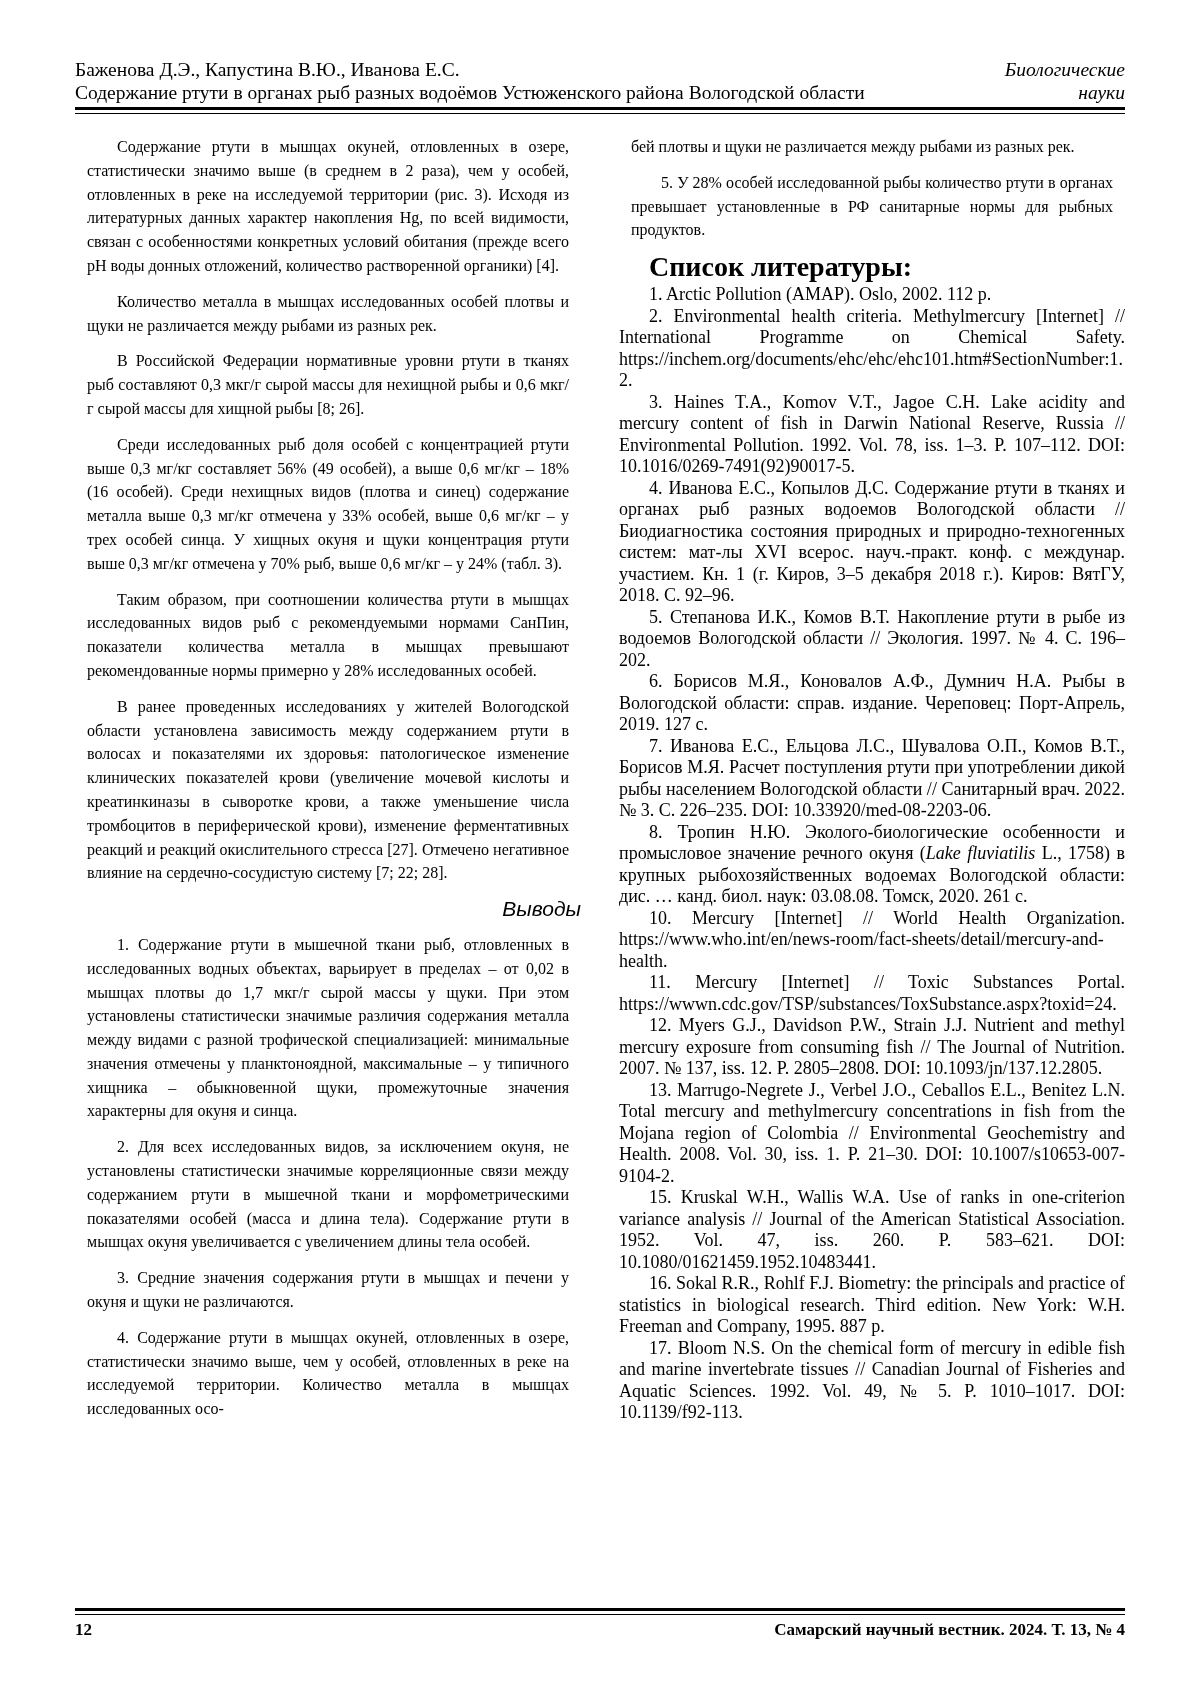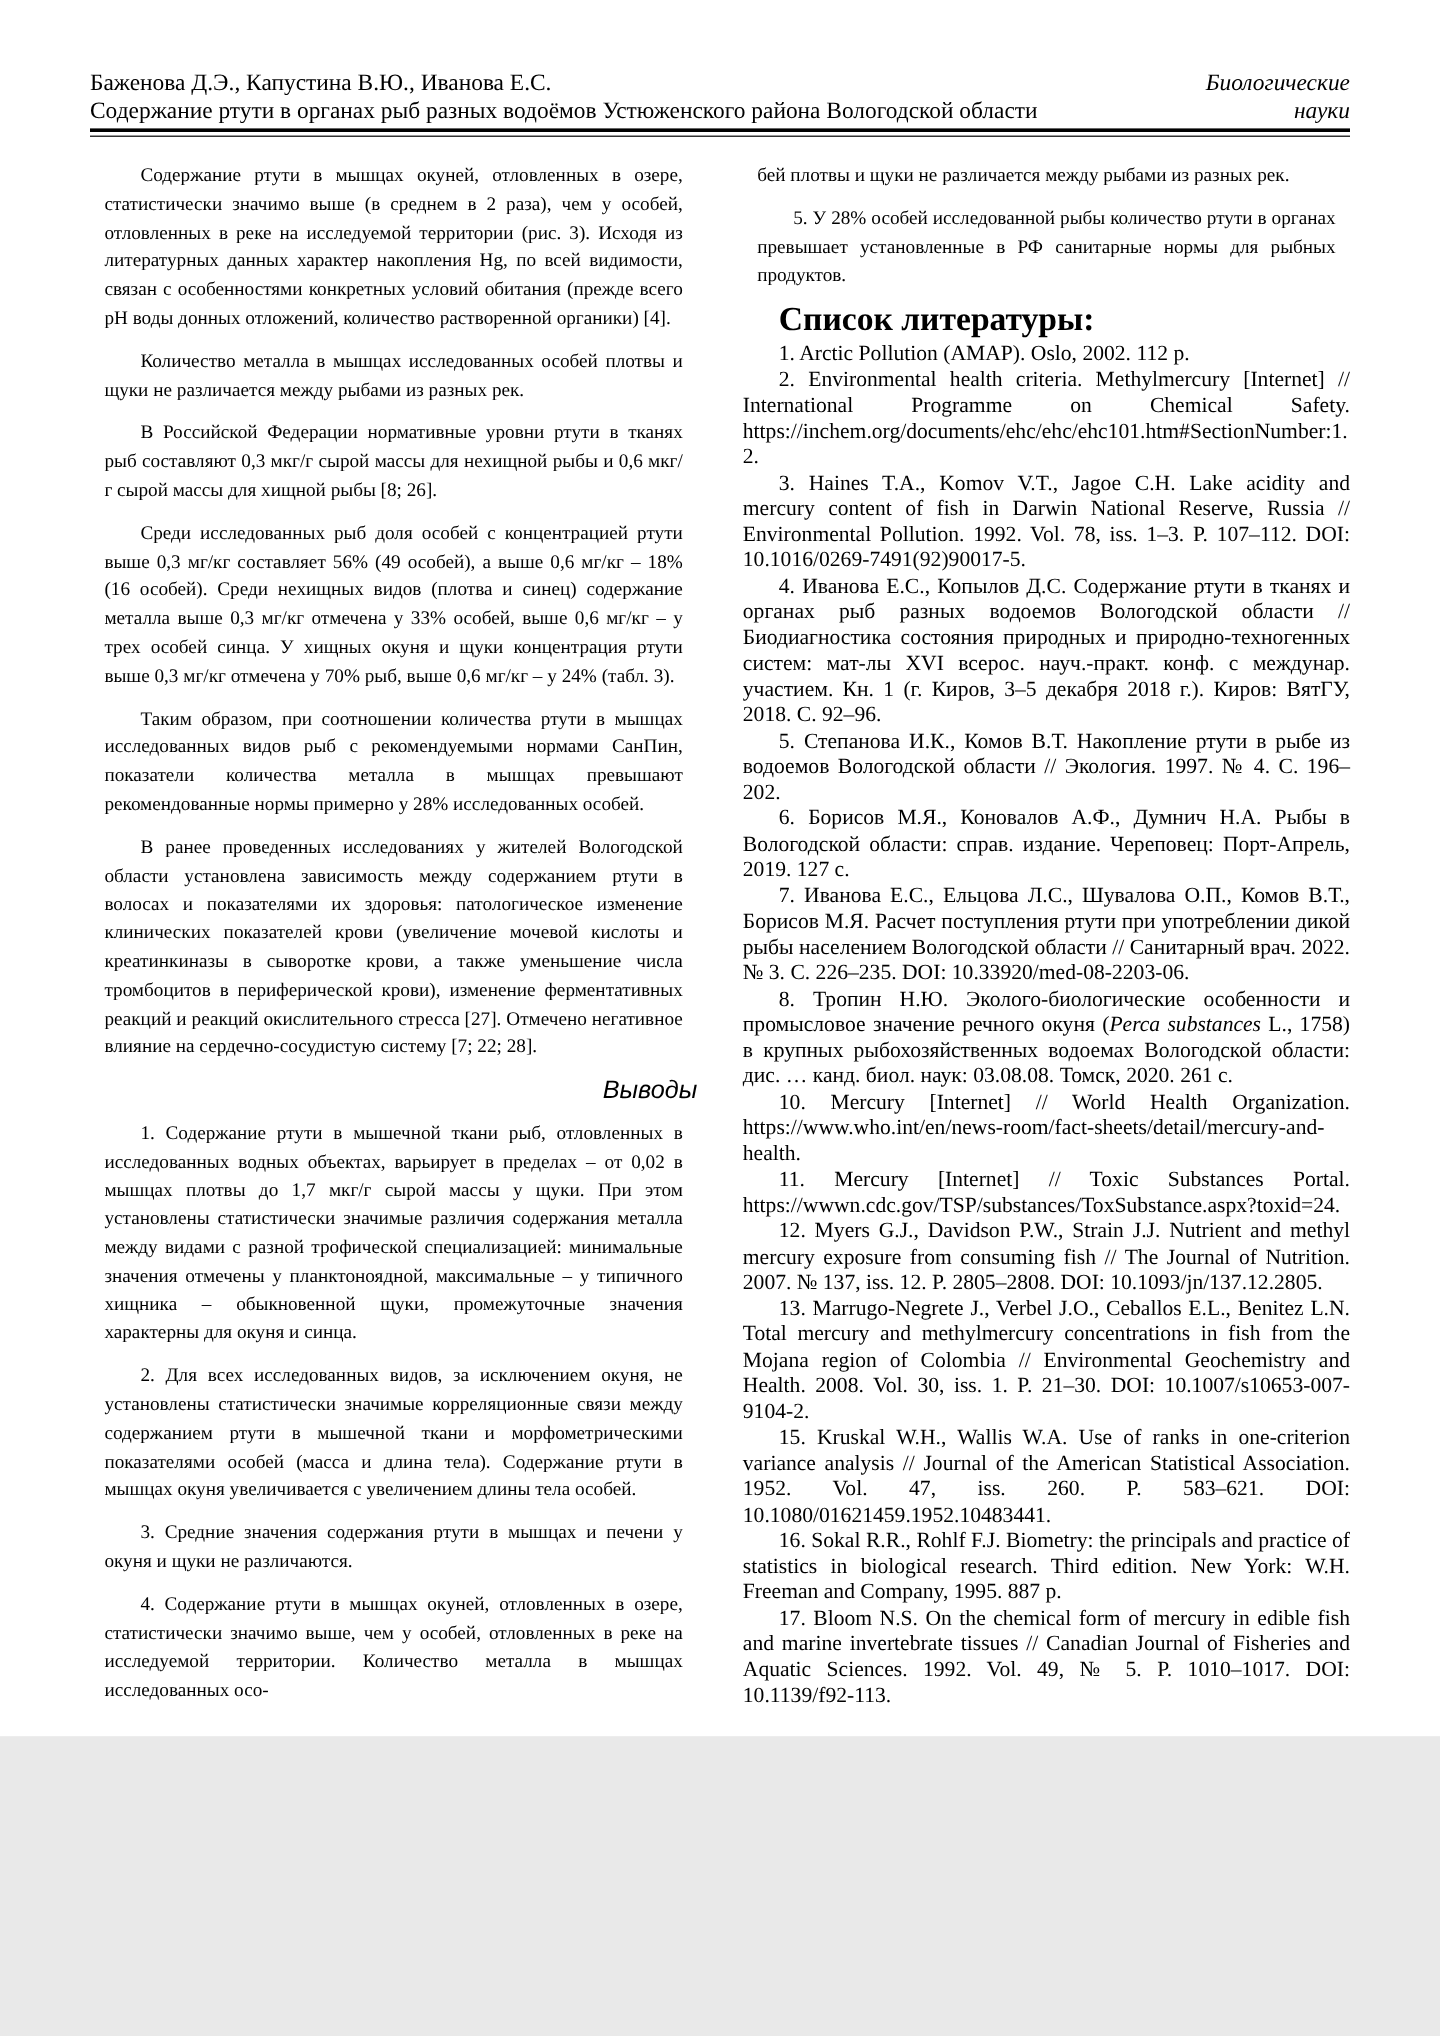--- a/index.html
+++ b/index.html
@@ -1,18 +1,18 @@
 <!DOCTYPE html>
 <html lang="ru"><head>
 <meta charset="utf-8">
 <style>
   html,body{margin:0;padding:0;background:#e9e9e9;}
   .page{
     position:relative;
-    width:1200px;height:1447px;
+    width:1200px;height:1697px;
     margin:0 auto;
     background:#ffffff;
     color:#000;
     font-family:"Liberation Serif","DejaVu Serif",serif;
     overflow:hidden;
   }
   .content{position:absolute;left:75px;top:58px;width:1050px;}
   .running-head{font-size:19.5px;line-height:23px;}
   .rh-row{display:flex;justify-content:space-between;}
   .rh-right{font-style:italic;text-align:right;white-space:nowrap;}
@@ -34,21 +34,21 @@
   .refs-heading{
     font-weight:bold;font-size:28px;line-height:26px;
     text-indent:30px;margin:12px 0 4px 0;
   }
   .ref-p{
     font-size:18px;line-height:21.5px;
     text-align:justify;text-indent:30px;
     margin:0;overflow-wrap:break-word;
   }
   .footer{position:absolute;left:75px;top:1605px;width:1050px;}
-  .footer-row{display:flex;justify-content:space-between;font-size:26px;line-height:24px;margin-top:3px;}
+  .footer-row{display:flex;justify-content:space-between;font-size:17px;line-height:24px;margin-top:3px;font-weight:bold;}
   .it{font-style:italic;}
 </style>
 </head>
 <body>
 
 <div class="page">
   <div class="content">
 
     <div class="running-head">
       <div class="rh-row">
@@ -88,21 +88,21 @@
           </div>
         <p class="refs-heading">Список литературы:</p>
         <div>
             <p class="ref-p"><span>1. Arctic Pollution (AMAP). Oslo, 2002. 112 p.</span></p>
             <p class="ref-p"><span>2. Environmental health criteria. Methylmercury [Internet] // International Programme on Chemical Safety. https://inchem.org/documents/ehc/ehc/ehc101.htm#SectionNumber:1.2.</span></p>
             <p class="ref-p"><span>3. Haines T.A., Komov V.T., Jagoe C.H. Lake acidity and mercury content of fish in Darwin National Reserve, Russia // Environmental Pollution. 1992. Vol. 78, iss. 1–3. P. 107–112. DOI: 10.1016/0269-7491(92)90017-5.</span></p>
             <p class="ref-p"><span>4. Иванова Е.С., Копылов Д.С. Содержание ртути в тканях и органах рыб разных водоемов Вологодской области // Биодиагностика состояния природных и природно-техногенных систем: мат-лы XVI всерос. науч.-практ. конф. с междунар. участием. Кн. 1 (г. Киров, 3–5 декабря 2018 г.). Киров: ВятГУ, 2018. С. 92–96.</span></p>
             <p class="ref-p"><span>5. Степанова И.К., Комов В.Т. Накопление ртути в рыбе из водоемов Вологодской области // Экология. 1997. № 4. С. 196–202.</span></p>
             <p class="ref-p"><span>6. Борисов М.Я., Коновалов А.Ф., Думнич Н.А. Рыбы в Вологодской области: справ. издание. Череповец: Порт-Апрель, 2019. 127 с.</span></p>
             <p class="ref-p"><span>7. Иванова Е.С., Ельцова Л.С., Шувалова О.П., Комов В.Т., Борисов М.Я. Расчет поступления ртути при употреблении дикой рыбы населением Вологодской области // Санитарный врач. 2022. № 3. С. 226–235. DOI: 10.33920/med-08-2203-06.</span></p>
-            <p class="ref-p"><span>8. Тропин Н.Ю. Эколого-биологические особенности и промысловое значение речного окуня (</span><span class="it">Perca substances</span><span> L., 1758) в крупных рыбохозяйственных водоемах Вологодской области: дис. … канд. биол. наук: 03.08.08. Томск, 2020. 261 с.</span></p>
+            <p class="ref-p"><span>8. Тропин Н.Ю. Эколого-биологические особенности и промысловое значение речного окуня (</span><span class="it">Lake fluviatilis</span><span> L., 1758) в крупных рыбохозяйственных водоемах Вологодской области: дис. … канд. биол. наук: 03.08.08. Томск, 2020. 261 с.</span></p>
             <p class="ref-p"><span>10. Mercury [Internet] // World Health Organization. https://www.who.int/en/news-room/fact-sheets/detail/mercury-and-health.</span></p>
             <p class="ref-p"><span>11. Mercury [Internet] // Toxic Substances Portal. https://wwwn.cdc.gov/TSP/substances/ToxSubstance.aspx?toxid=24.</span></p>
             <p class="ref-p"><span>12. Myers G.J., Davidson P.W., Strain J.J. Nutrient and methyl mercury exposure from consuming fish // The Journal of Nutrition. 2007. № 137, iss. 12. P. 2805–2808. DOI: 10.1093/jn/137.12.2805.</span></p>
             <p class="ref-p"><span>13. Marrugo-Negrete J., Verbel J.O., Ceballos E.L., Benitez L.N. Total mercury and methylmercury concentrations in fish from the Mojana region of Colombia // Environmental Geochemistry and Health. 2008. Vol. 30, iss. 1. P. 21–30. DOI: 10.1007/s10653-007-9104-2.</span></p>
             <p class="ref-p"><span>15. Kruskal W.H., Wallis W.A. Use of ranks in one-criterion variance analysis // Journal of the American Statistical Association. 1952. Vol. 47, iss. 260. P. 583–621. DOI: 10.1080/01621459.1952.10483441.</span></p>
             <p class="ref-p"><span>16. Sokal R.R., Rohlf F.J. Biometry: the principals and practice of statistics in biological research. Third edition. New York: W.H. Freeman and Company, 1995. 887 p.</span></p>
             <p class="ref-p"><span>17. Bloom N.S. On the chemical form of mercury in edible fish and marine invertebrate tissues // Canadian Journal of Fisheries and Aquatic Sciences. 1992. Vol. 49, № 5. P. 1010–1017. DOI: 10.1139/f92-113.</span></p>
           </div>
       </div>
     </div>

